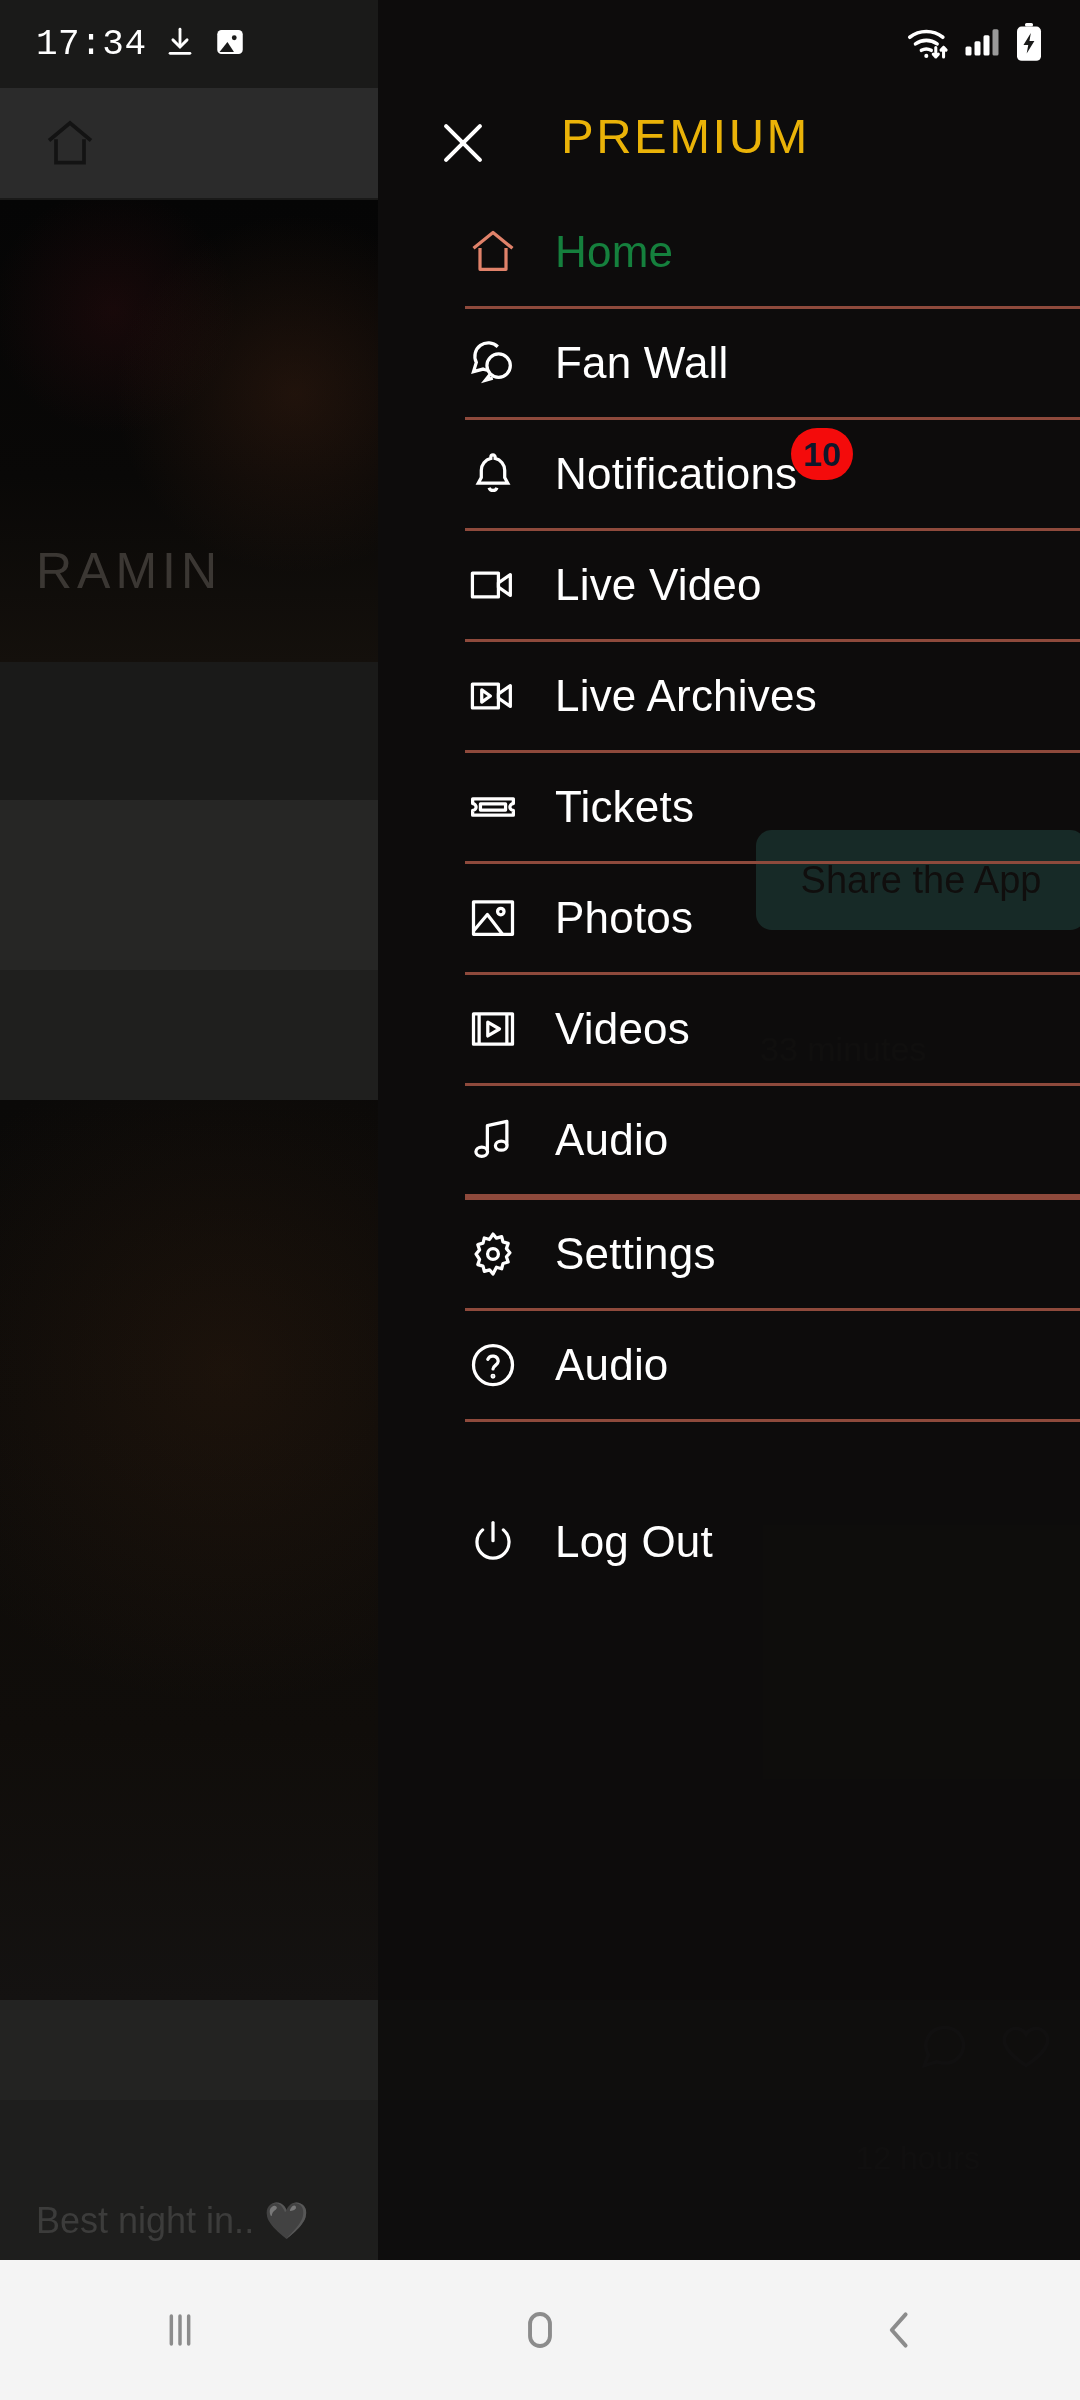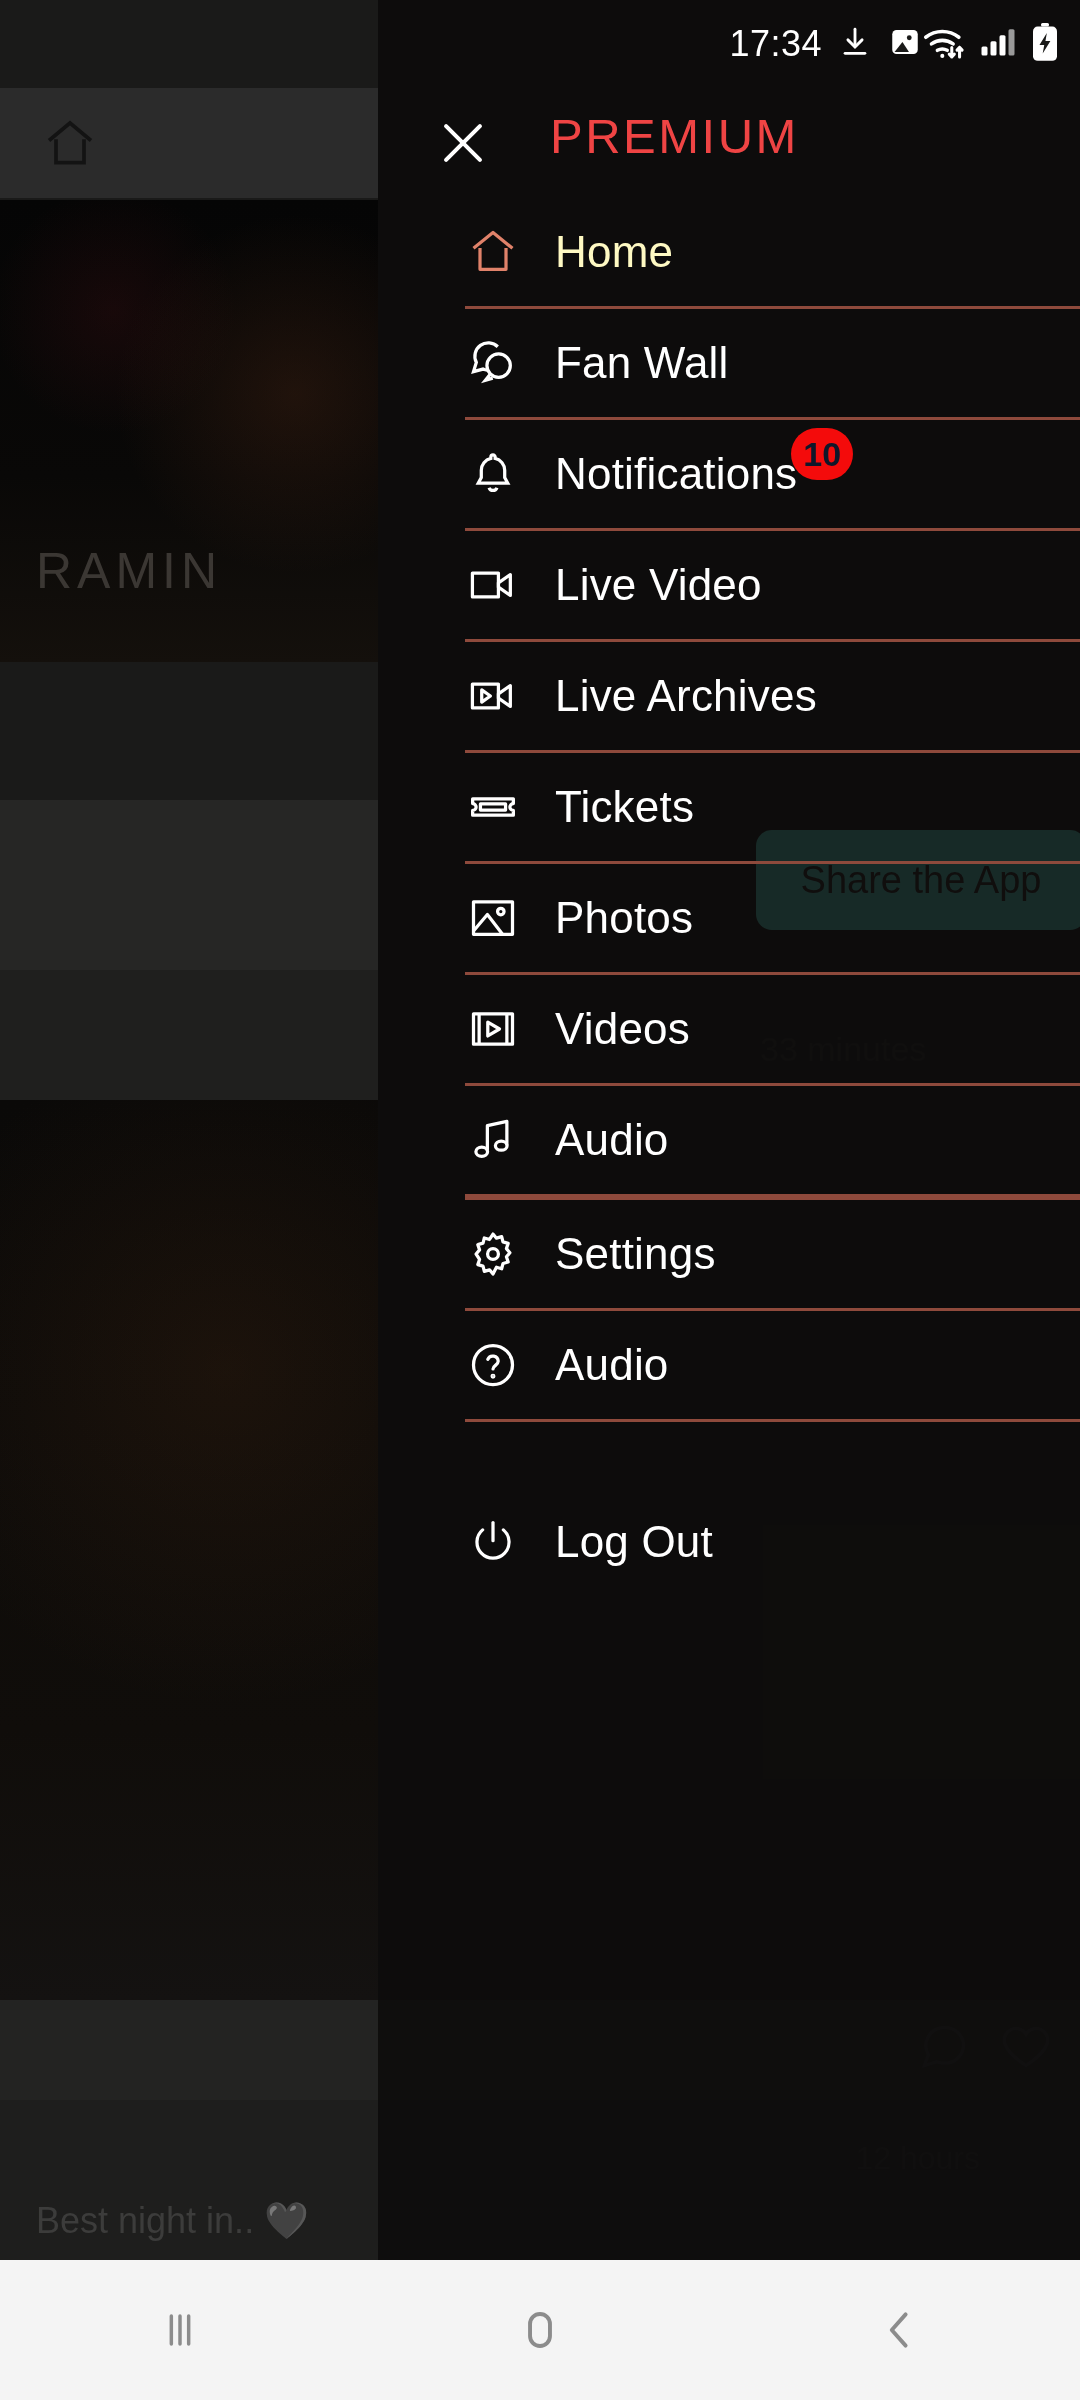--- a/index.html
+++ b/index.html
@@ -74,59 +74,59 @@
   }
   .bg-duration {
     position:absolute; left:760px; top:1030px;
     font-size:34px; color:#2a2a28;
   }
   .bg-icon-stroke { position:absolute; opacity:.18; }
 
   
   #status-bar {
     position:absolute; top:0; left:0; width:1080px; height:88px;
-    display:flex; align-items:center; justify-content:flex-end;
-    padding:0 20px; z-index:40;
+    display:flex; align-items:center; justify-content:space-between;
+    padding:0 36px; z-index:40;font-family:Liberation Mono, monospace;
   }
   .sb-left { display:flex; align-items:center; gap:16px; }
   .sb-time { color:#fff; font-size:36px; font-weight:500; letter-spacing:.5px; }
   .sb-right { display:flex; align-items:center; gap:14px; }
 
   
   #drawer {
     position:absolute; top:0; left:378px; width:702px; height:2260px;
     background:rgba(12,11,10,.86);
     z-index:30;
   }
   #drawer-header {
     position:relative; height:198px;
   }
   #close-btn {
     position:absolute; left:54px; top:112px; width:62px; height:62px;
     display:flex; align-items:center; justify-content:center; cursor:pointer;
   }
   #drawer-title {
-    position:absolute; left:172px; top:108px;
-    font-size:49px; color:#ef4444; letter-spacing:2.5px; font-weight:400;
+    position:absolute; left:183px; top:108px;
+    font-size:49px; color:#eab308; letter-spacing:2.5px; font-weight:400;
   }
 
   .menu-list { position:relative; }
   .menu-item {
     position:relative; display:flex; align-items:center;
     height:108px; padding-left:87px;
   }
   .menu-icon {
     width:56px; height:56px; flex:0 0 56px;
     display:flex; align-items:center; justify-content:center;
   }
   .menu-label {
     margin-left:34px; font-size:44px; color:#ffffff; font-weight:400;
     white-space:nowrap; letter-spacing:.2px;
   }
-  .menu-item.active .menu-label { color:#fef9c3; }
+  .menu-item.active .menu-label { color:#15803d; }
   .menu-divider {
     height:3px; margin-left:87px; background:#8e4a3c;
   }
   .badge {
     position:relative; top:-20px; left:-6px;
     background:#f40b0b; color:#0f172a;
     min-width:62px; height:52px; padding:0 12px;
     border-radius:26px; font-size:34px; font-weight:700;
     display:flex; align-items:center; justify-content:center;
   }

